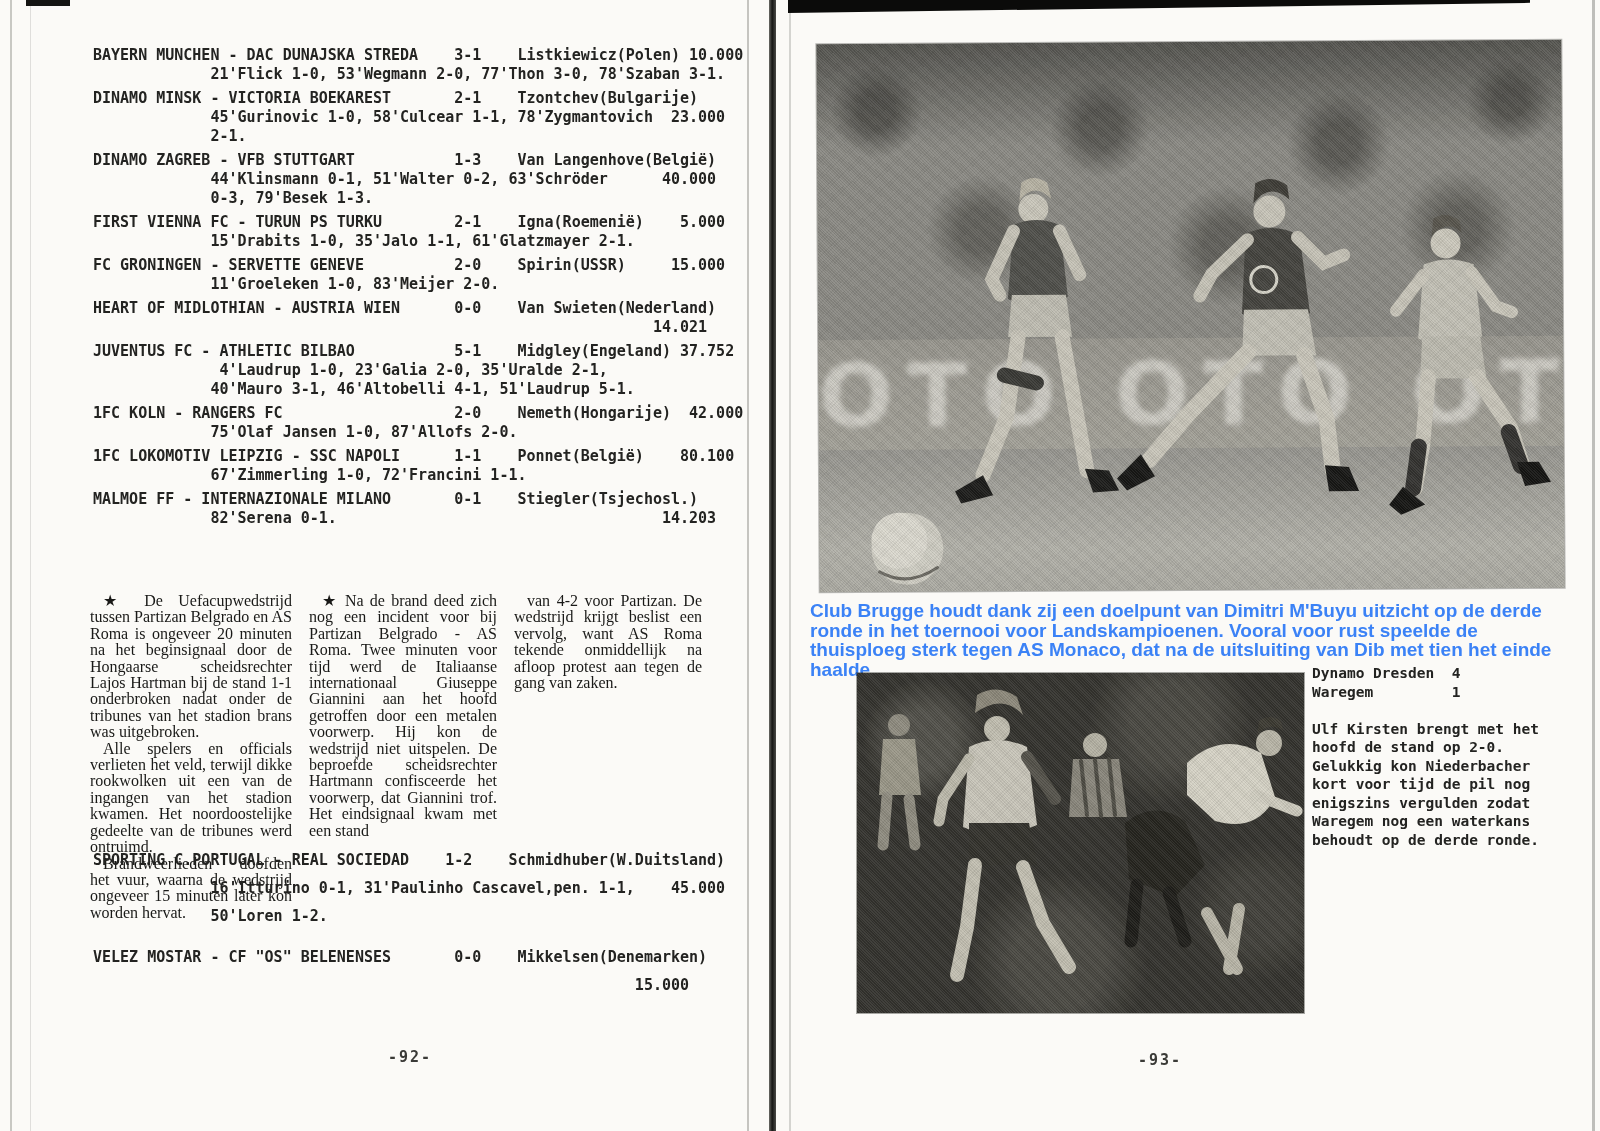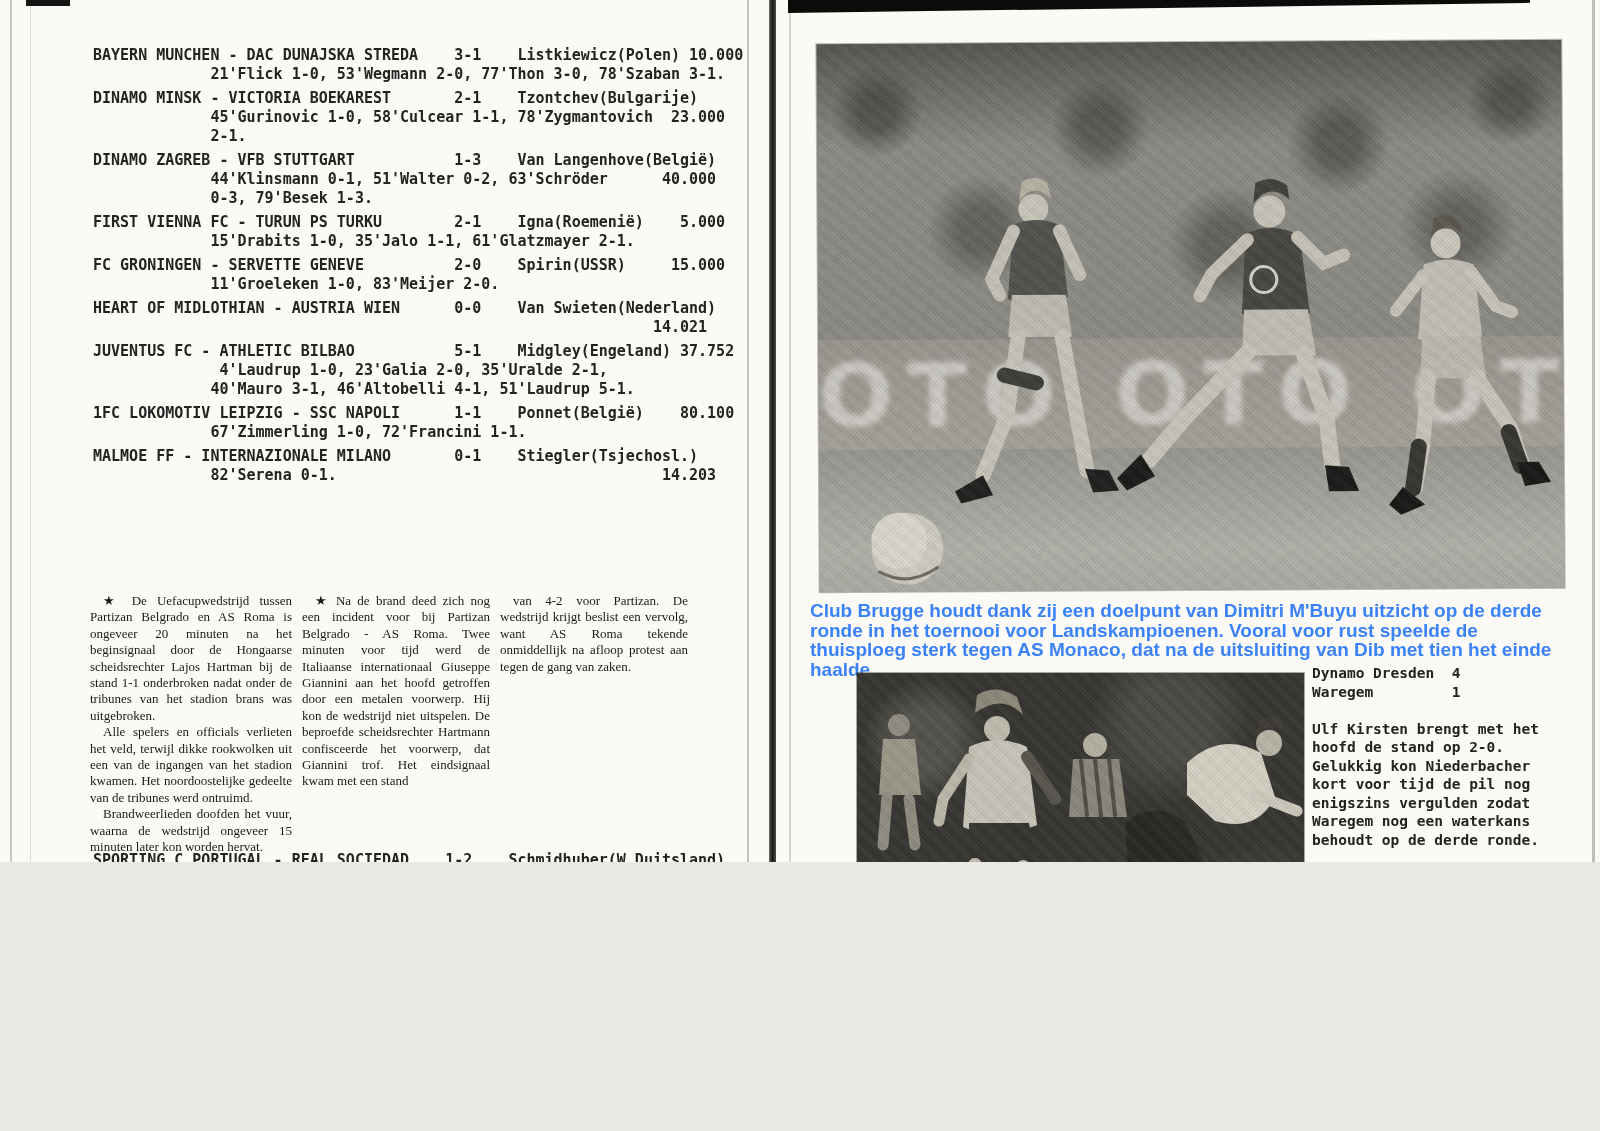--- a/index.html
+++ b/index.html
@@ -1,16 +1,16 @@
 <!DOCTYPE html>
 <html><head>
 <meta charset="utf-8">
 <style>
   html,body{margin:0;padding:0;background:#e9e8e4;}
-  .sheet{position:relative;width:1600px;height:862px;background:#fbfaf7;overflow:hidden;
+  .sheet{position:relative;width:1600px;height:1131px;background:#fbfaf7;overflow:hidden;
          font-family:"Liberation Sans",sans-serif;}
   
   .vline{position:absolute;top:0;height:1131px;}
   .edge1{left:10px;width:2px;background:rgba(150,150,144,.5);}
   .edge2{left:30px;width:1px;background:rgba(160,160,154,.3);}
   .gline1{left:747px;width:2px;background:rgba(130,130,124,.45);}
   .gline2{left:769px;width:7px;background:linear-gradient(90deg,#6a6a65,#161614 45%,#4a4a46);}
   .gline3{left:789px;width:2px;background:rgba(140,140,134,.35);}
   .redge{left:1592px;width:3px;background:rgba(130,130,125,.5);}
   .top-strip{position:absolute;left:788px;top:0;width:742px;height:13px;background:#0b0b0a;
@@ -19,22 +19,22 @@
 
   
   .mono{font-family:"DejaVu Sans Mono",monospace;font-weight:700;color:#232321;}
   .results{position:absolute;white-space:pre;}
   .results-top{left:93px;top:46px;font-size:15px;line-height:19px;}
   .results-bottom{left:93px;top:846px;font-size:15px;line-height:28px;}
   .mblock{margin:0 0 5px 0;white-space:pre;}
   .results-bottom .mblock{margin-bottom:13px;}
 
   
-  .article{position:absolute;left:90px;top:593px;width:600px;display:flex;gap:10px;
-           font-family:"Liberation Serif",serif;font-size:13px;line-height:16.4px;
+  .article{position:absolute;left:90px;top:593px;width:600px;display:flex;gap:17px;
+           font-family:"Liberation Serif",serif;font-size:16px;line-height:16.4px;
            color:#191917;text-align:justify;}
   .article .col{flex:0 0 auto;}
   .c1{width:202px}.c2{width:188px}.c3{width:188px}
   .article p{margin:0;text-indent:13px;}
 
   
   .photo{position:absolute;overflow:hidden;}
   .photo-top{left:818px;top:42px;width:745px;height:548px;transform:rotate(-.35deg);
              background:#9a9993;box-shadow:0 0 0 1px rgba(60,60,56,.35);}
   .photo-bottom{left:857px;top:673px;width:447px;height:340px;background:#34332e;
@@ -93,21 +93,22 @@
     <div class="results results-top mono"><div class="mblock">BAYERN MUNCHEN - DAC DUNAJSKA STREDA    3-1    Listkiewicz(Polen) 10.000
              21'Flick 1-0, 53'Wegmann 2-0, 77'Thon 3-0, 78'Szaban 3-1.</div><div class="mblock">DINAMO MINSK - VICTORIA BOEKAREST       2-1    Tzontchev(Bulgarije)
              45'Gurinovic 1-0, 58'Culcear 1-1, 78'Zygmantovich  23.000
              2-1.</div><div class="mblock">DINAMO ZAGREB - VFB STUTTGART           1-3    Van Langenhove(België)
              44'Klinsmann 0-1, 51'Walter 0-2, 63'Schröder      40.000
              0-3, 79'Besek 1-3.</div><div class="mblock">FIRST VIENNA FC - TURUN PS TURKU        2-1    Igna(Roemenië)    5.000
              15'Drabits 1-0, 35'Jalo 1-1, 61'Glatzmayer 2-1.</div><div class="mblock">FC GRONINGEN - SERVETTE GENEVE          2-0    Spirin(USSR)     15.000
              11'Groeleken 1-0, 83'Meijer 2-0.</div><div class="mblock">HEART OF MIDLOTHIAN - AUSTRIA WIEN      0-0    Van Swieten(Nederland)
                                                               14.021</div><div class="mblock">JUVENTUS FC - ATHLETIC BILBAO           5-1    Midgley(Engeland) 37.752
               4'Laudrup 1-0, 23'Galia 2-0, 35'Uralde 2-1,
-             40'Mauro 3-1, 46'Altobelli 4-1, 51'Laudrup 5-1.</div><div class="mblock">1FC LOKOMOTIV LEIPZIG - SSC NAPOLI      1-1    Ponnet(België)    80.100
+             40'Mauro 3-1, 46'Altobelli 4-1, 51'Laudrup 5-1.</div><div class="mblock">1FC KOLN - RANGERS FC                   2-0    Nemeth(Hongarije)  42.000
+             75'Olaf Jansen 1-0, 87'Allofs 2-0.</div><div class="mblock">1FC LOKOMOTIV LEIPZIG - SSC NAPOLI      1-1    Ponnet(België)    80.100
              67'Zimmerling 1-0, 72'Francini 1-1.</div><div class="mblock">MALMOE FF - INTERNAZIONALE MILANO       0-1    Stiegler(Tsjechosl.)
              82'Serena 0-1.                                    14.203</div></div>
 
     <div class="article">
       <div class="col c1">
           <p>★ De Uefacupwedstrijd tussen Partizan Belgrado en AS Roma is ongeveer 20 minuten na het beginsignaal door de Hongaarse scheidsrechter Lajos Hartman bij de stand 1-1 onderbroken nadat onder de tribunes van het stadion brans was uitgebroken.</p>
           <p>Alle spelers en officials verlieten het veld, terwijl dikke rookwolken uit een van de ingangen van het stadion kwamen. Het noordoostelijke gedeelte van de tribunes werd ontruimd.</p>
           <p>Brandweerlieden doofden het vuur, waarna de wedstrijd ongeveer 15 minuten later kon worden hervat.</p>
         </div>
       <div class="col c2">

